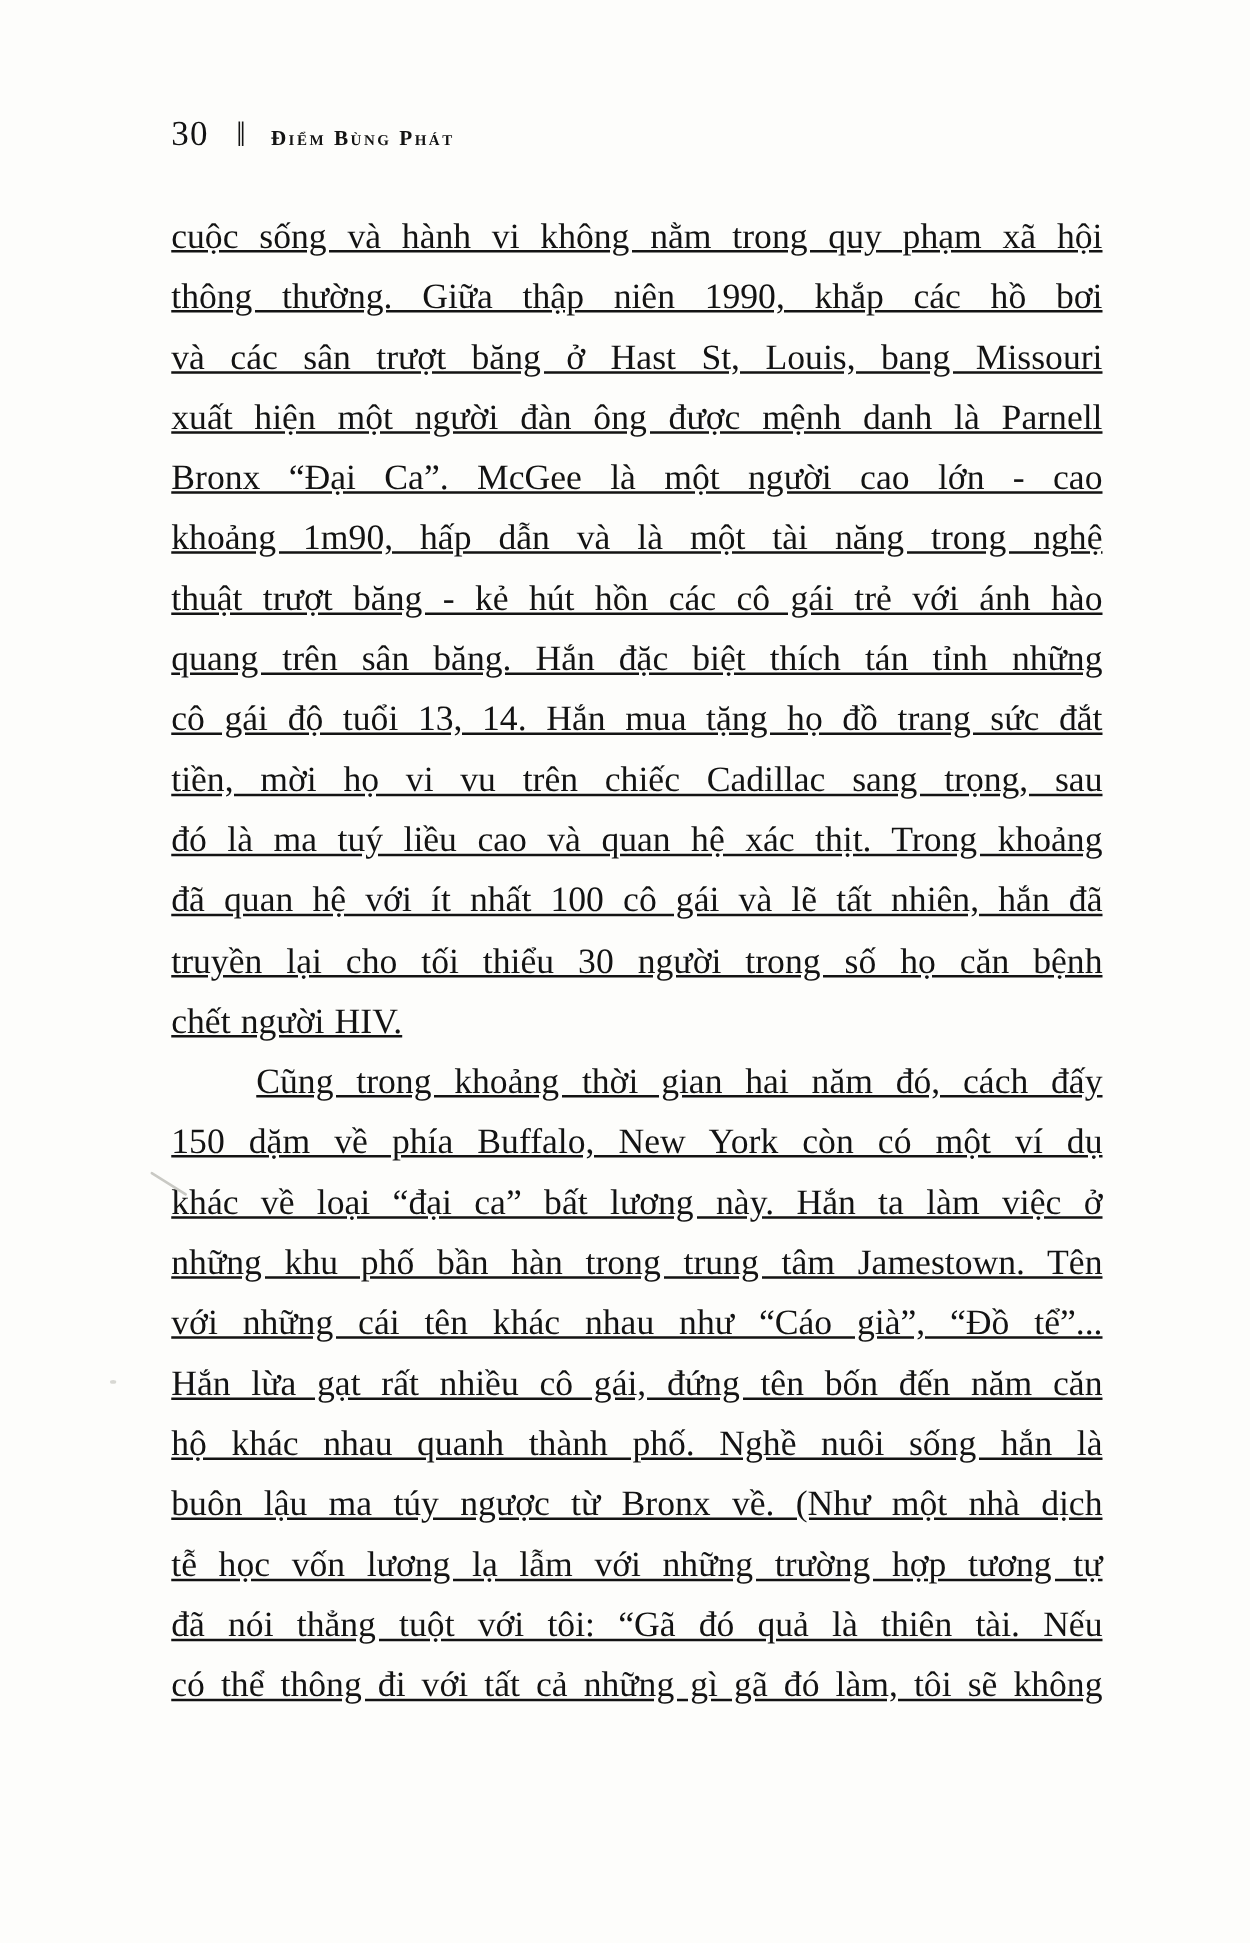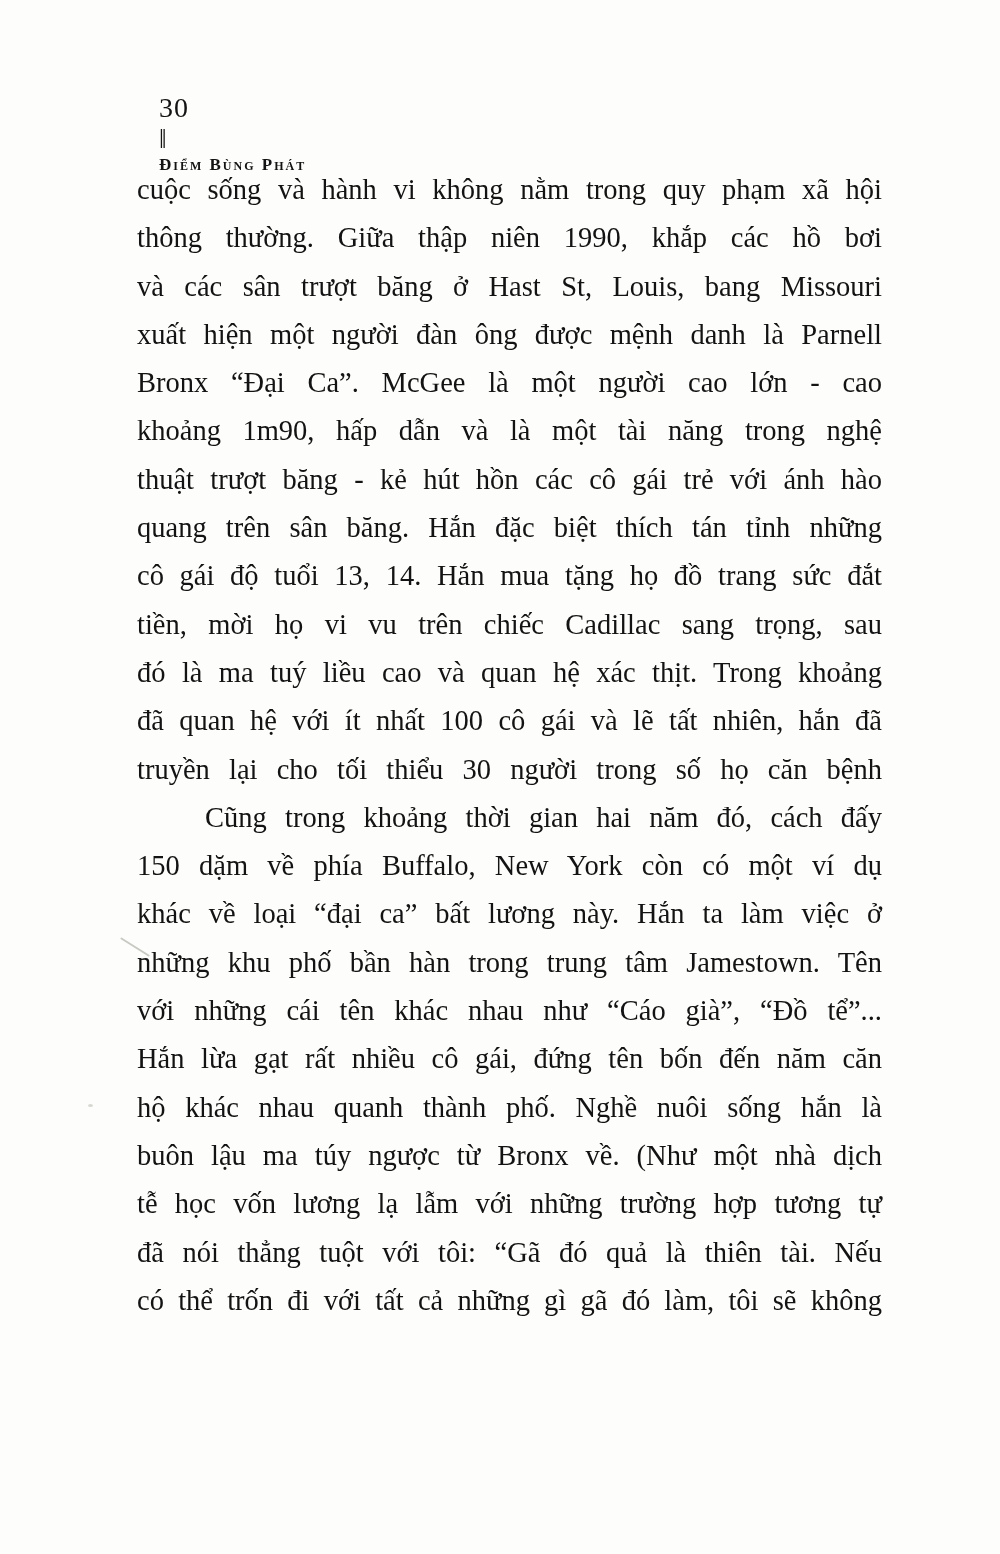--- a/index.html
+++ b/index.html
@@ -16,21 +16,20 @@
     color: #131313;
     overflow: hidden;
   }
   .running-header {
     position: absolute;
     left: 137px;
     top: 92px;
     width: 745px;
     display: flex;
     align-items: baseline;
-    flex-direction: column;
   }
   .page-number {
     font-size: 28px;
     letter-spacing: 1px;
   }
   .header-separator {
     font-size: 27px;
     margin: 0 20px 0 22px;
     font-weight: 400;
     transform: scaleY(1.05);
@@ -52,21 +51,21 @@
     line-height: 48.3px;
     height: 48.3px;
     text-align: justify;
     text-align-last: justify;
     word-spacing: 1px;
     white-space: nowrap;
     display: flex;
     justify-content: space-between;
   }
   
-  .line { display: block; white-space: normal; }
+  .line { display: block; white-space: normal; text-decoration: underline; }
   .line.indent { text-indent: 68px; }
   .line.end-left { text-align-last: left; }
   .scan-artifact {
     position: absolute;
     left: 118px;
     top: 946px;
     width: 34px;
     height: 2px;
     background: #c9c9c4;
     transform: rotate(32deg);
@@ -100,29 +99,30 @@
       <div class="line">xuất hiện một người đàn ông được mệnh danh là Parnell</div>
       <div class="line">Bronx “Đại Ca”. McGee là một người cao lớn - cao</div>
       <div class="line">khoảng 1m90, hấp dẫn và là một tài năng trong nghệ</div>
       <div class="line">thuật trượt băng - kẻ hút hồn các cô gái trẻ với ánh hào</div>
       <div class="line">quang trên sân băng. Hắn đặc biệt thích tán tỉnh những</div>
       <div class="line">cô gái độ tuổi 13, 14. Hắn mua tặng họ đồ trang sức đắt</div>
       <div class="line">tiền, mời họ vi vu trên chiếc Cadillac sang trọng, sau</div>
       <div class="line">đó là ma tuý liều cao và quan hệ xác thịt. Trong khoảng</div>
       <div class="line">đã quan hệ với ít nhất 100 cô gái và lẽ tất nhiên, hắn đã</div>
       <div class="line">truyền lại cho tối thiểu 30 người trong số họ căn bệnh</div>
+      <div class="line end-left">chết người HIV.</div>
       <div class="line indent">Cũng trong khoảng thời gian hai năm đó, cách đấy</div>
       <div class="line">150 dặm về phía Buffalo, New York còn có một ví dụ</div>
       <div class="line">khác về loại “đại ca” bất lương này. Hắn ta làm việc ở</div>
       <div class="line">những khu phố bần hàn trong trung tâm Jamestown. Tên</div>
       <div class="line">với những cái tên khác nhau như “Cáo già”, “Đồ tể”...</div>
       <div class="line">Hắn lừa gạt rất nhiều cô gái, đứng tên bốn đến năm căn</div>
       <div class="line">hộ khác nhau quanh thành phố. Nghề nuôi sống hắn là</div>
       <div class="line">buôn lậu ma túy ngược từ Bronx về. (Như một nhà dịch</div>
       <div class="line">tễ học vốn lương lạ lẫm với những trường hợp tương tự</div>
       <div class="line">đã nói thẳng tuột với tôi: “Gã đó quả là thiên tài. Nếu</div>
-      <div class="line">có thể trốn đi với tất cả những gì gã đó làm, tôi sẽ không</div>
+      <div class="line">có thể thông đi với tất cả những gì gã đó làm, tôi sẽ không</div>
     </div>
 
   <div class="scan-artifact"></div>
   <div class="scan-dot"></div>
 
 </div>
 
 </body></html>

